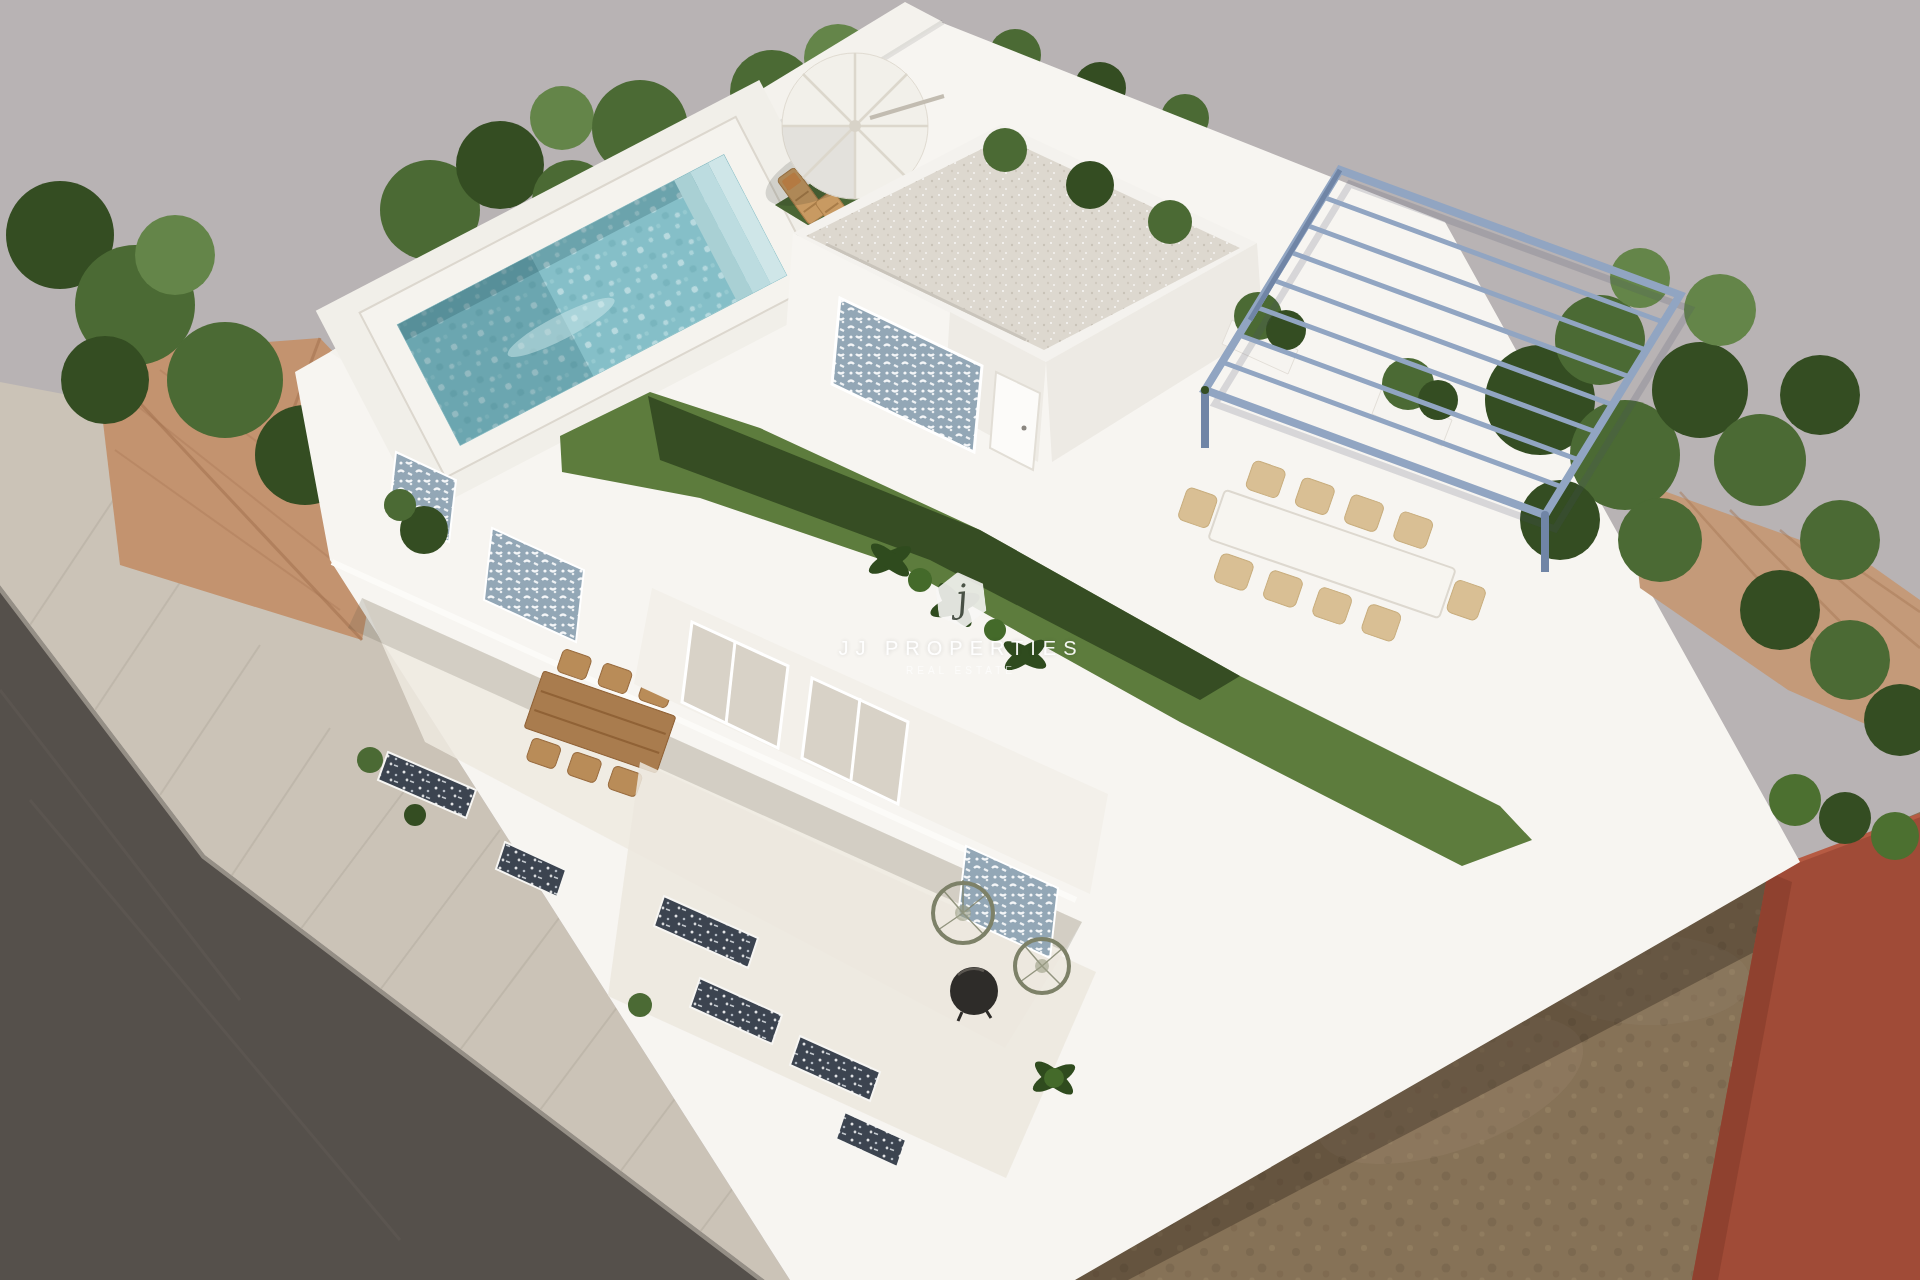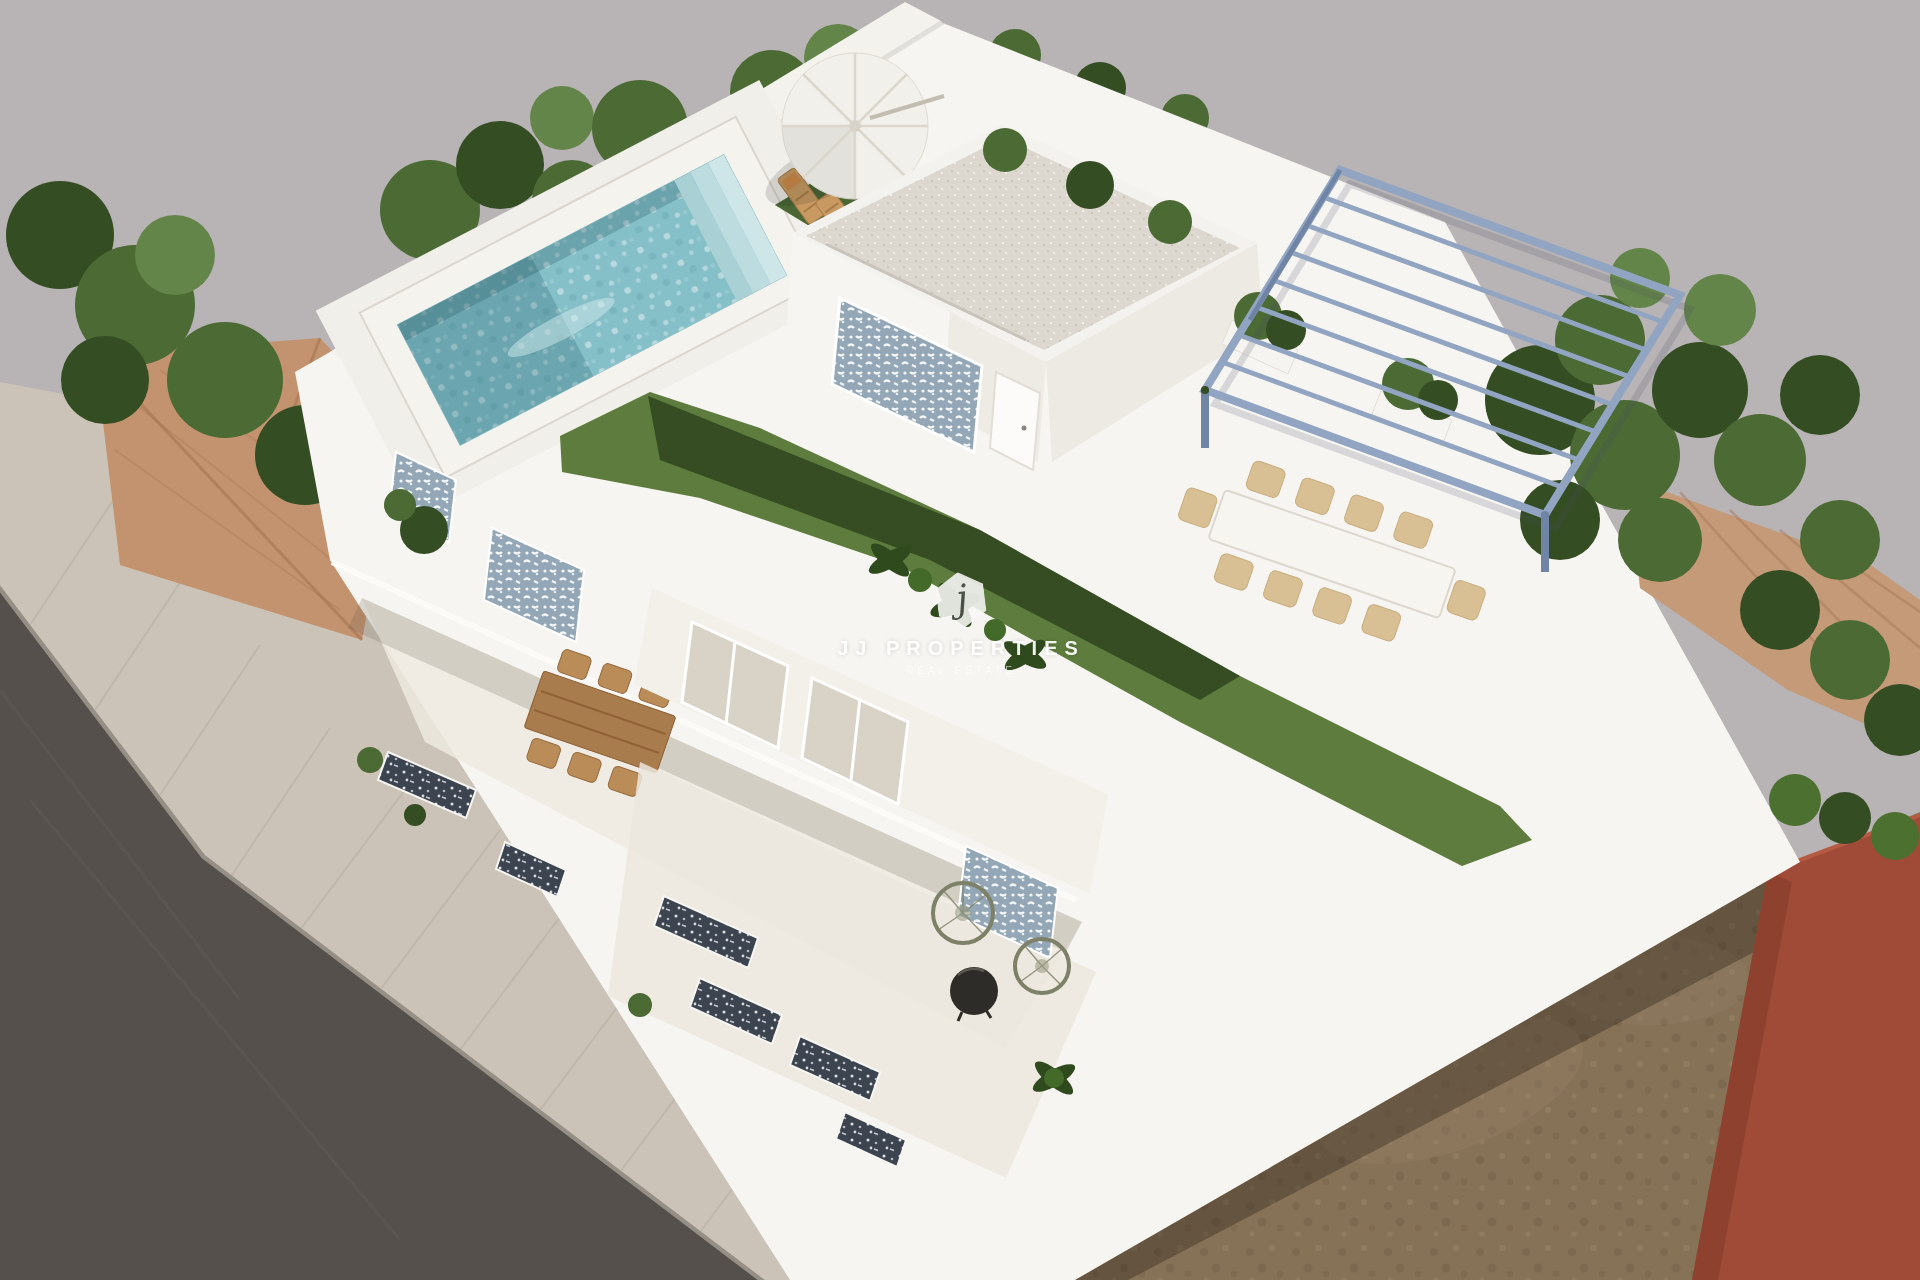--- a/index.html
+++ b/index.html
@@ -22,21 +22,21 @@
   .s-rattan{stroke:var(--rattan)}
   .mosaic-bg{fill:var(--mosaic_base)} .mosaic-dark-bg{fill:var(--mosaic_dark_base)}
 
   
   .watermark{position:absolute;left:831px;top:572px;width:260px;text-align:center;opacity:.93;pointer-events:none;}
   .wm-badge{width:52px;height:56px;margin:0 auto;background:rgba(248,247,245,.95);
             clip-path:polygon(50% 0%,96% 26%,96% 74%,50% 100%,4% 74%,4% 26%);
             transform:rotate(-7deg);display:flex;align-items:center;justify-content:center;}
   .wm-letter{font-family:"DejaVu Serif", serif;font-style:italic;font-size:37px;
              color:var(--watermark_letter);line-height:1;transform:translate(1px,-2px);}
-  .wm-brand{margin-top:9px;font-weight:700;font-size:20px;letter-spacing:7px;
+  .wm-brand{margin-top:9px;font-weight:400;font-size:20px;letter-spacing:7px;
             color:var(--watermark_text);text-shadow:0 0 5px rgba(0,0,0,.18);white-space:nowrap;text-align:center;}
   .wm-tagline{margin-top:5px;font-size:10px;letter-spacing:4px;color:var(--watermark_text);opacity:.72;}
 </style>
 </head>
 <body>
 
 <div class="stage">
 <svg viewBox="0 0 1920 1280">
   <defs>
     <pattern id="waterp" width="30" height="30" patternUnits="userSpaceOnUse">

